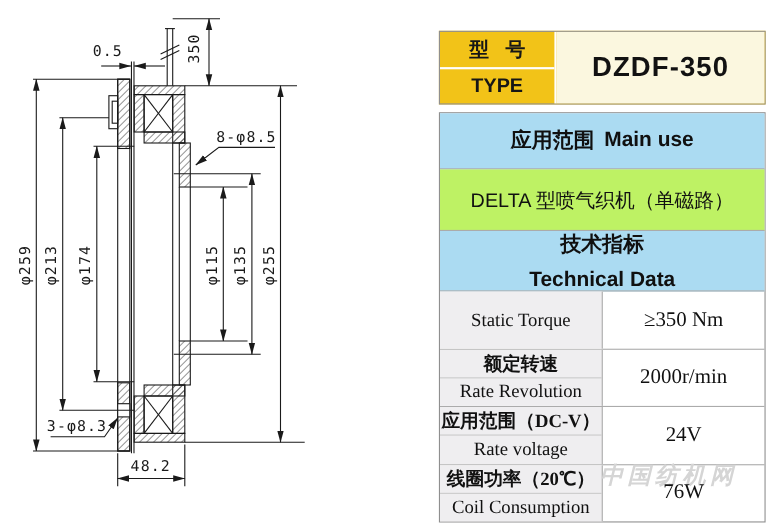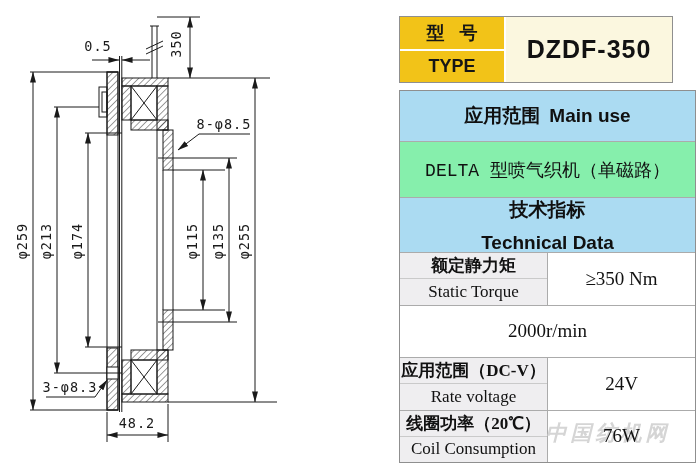--- a/index.html
+++ b/index.html
@@ -3,51 +3,51 @@
 <meta charset="utf-8">
 <style>
   html,body{margin:0;padding:0;background:#fff;}
   .stage{
     position:relative;width:700px;height:476px;background:#ffffff;overflow:hidden;
     font-family:"Liberation Sans",sans-serif;color:var(--ink,#111);
   }
   .drawing-wrap{position:absolute;left:0;top:0;width:390px;height:476px;}
   
   .type-block{
-    position:absolute;left:399px;top:16px;width:274px;height:67px;
+    position:absolute;left:399px;top:28px;width:297px;height:67px;
     box-sizing:border-box;border:1px solid var(--table_border,#8f8f8f);
     display:flex;background:var(--gold,#f2c318);
   }
   .type-left{width:104px;display:flex;flex-direction:column;border-right:2px solid #fff;}
   .type-cn,.type-en{
     flex:1;display:flex;align-items:center;justify-content:center;
     font-weight:bold;font-size:18px;color:#161616;
   }
   .type-cn{border-bottom:2px solid #fff;letter-spacing:5px;padding-left:5px;}
   .type-value{
     flex:1;background:var(--cream,#fbf7df);display:flex;align-items:center;justify-content:center;
     font-weight:bold;font-size:25px;letter-spacing:1px;color:#121212;
   }
   
   .main-block{
-    position:absolute;left:399px;top:90px;width:297px;height:373px;
+    position:absolute;left:399px;top:102px;width:297px;height:373px;
     box-sizing:border-box;border:1px solid var(--table_border,#8f8f8f);
     display:flex;flex-direction:column;background:#fff;
   }
   .hdr{
     background:var(--light_blue,#abdbf2);display:flex;align-items:center;justify-content:center;
     gap:9px;font-weight:bold;font-size:19px;color:#101010;
     border-bottom:1px solid var(--row_border,#ababab);flex:0 0 auto;
   }
   .hdr1{height:50px;}
   .hdr2{height:54px;flex-direction:column;}
   .delta-row{
     height:55px;flex:0 0 auto;display:flex;align-items:center;justify-content:center;
-    font-family:Liberation Mono, monospace;font-size:18px;
-    border-bottom:1px solid var(--row_border,#ababab);background:#86efac;
+    font-family:Liberation Sans, sans-serif;font-size:18px;
+    border-bottom:1px solid var(--row_border,#ababab);background:#bef264;
   }
   .trow{flex:1 1 0;display:flex;border-bottom:1px solid var(--row_border,#ababab);min-height:0;}
   .trow:last-child{border-bottom:none;}
   .tlabel{
     width:148px;box-sizing:border-box;background:var(--label_gray,#efeef0);
     border-right:1px solid var(--row_border,#ababab);
     display:flex;flex-direction:column;font-family:"Liberation Serif",serif;
   }
   .tlabel .cn{
     flex:1;display:flex;align-items:center;justify-content:center;
@@ -192,27 +192,30 @@
       <span>Main use</span>
     </div>
     <div class="delta-row">DELTA 型喷气织机（单磁路）</div>
     <div class="hdr hdr2">
       <span>技术指标</span>
       <span>Technical Data</span>
     </div>
 
     <div class="trow">
       <div class="tlabel">
-        <div class="cn">额定静力矩</div>
         <div class="en">Static Torque</div>
       </div>
       <div class="tvalue">≥350 Nm</div>
     </div>
 
     <div class="trow">
+      <div class="tlabel">
+        <div class="cn">额定转速</div>
+        <div class="en">Rate Revolution</div>
+      </div>
       <div class="tvalue">2000r/min</div>
     </div>
 
     <div class="trow">
       <div class="tlabel">
         <div class="cn">应用范围（DC-V）</div>
         <div class="en">Rate voltage</div>
       </div>
       <div class="tvalue">24V</div>
     </div>

